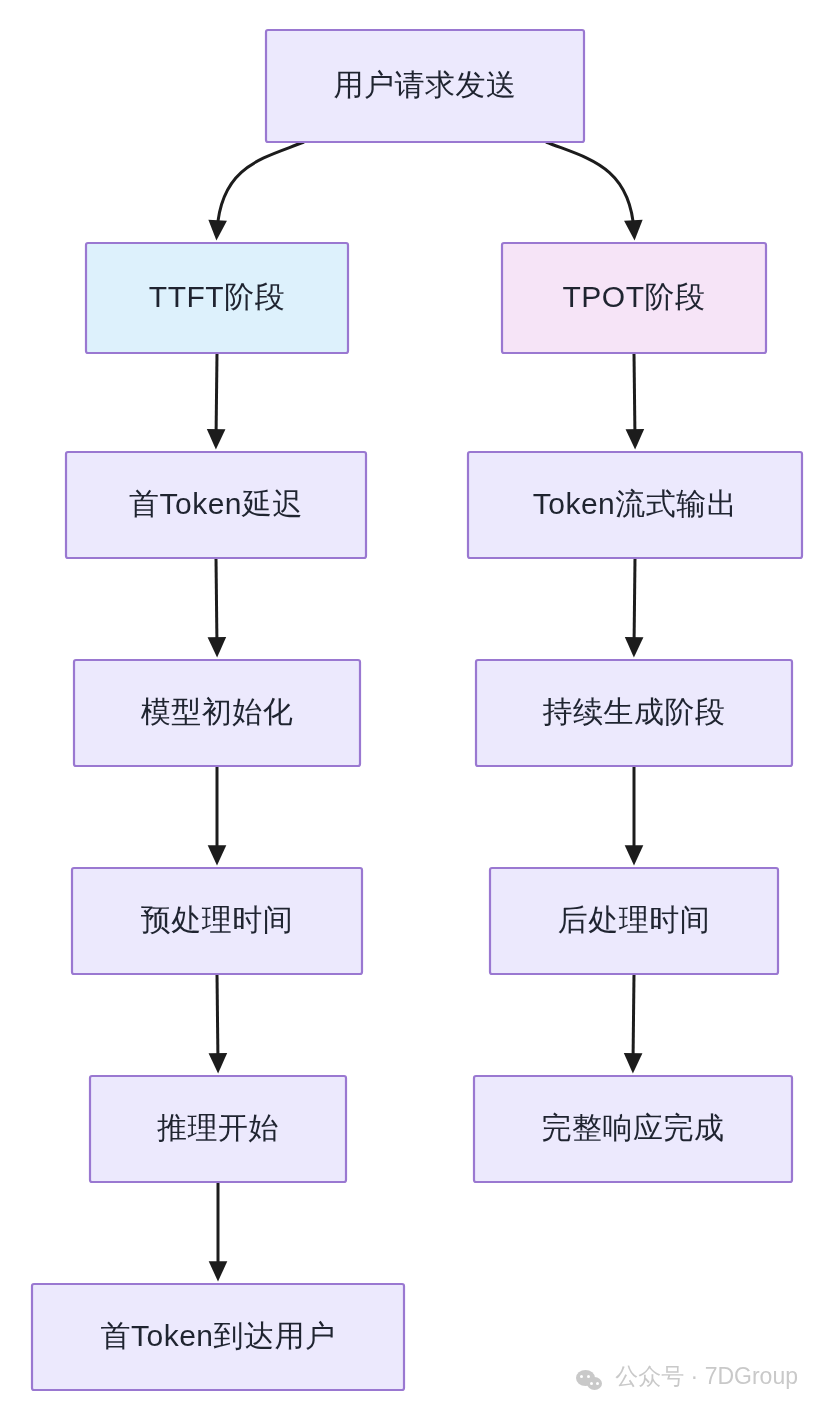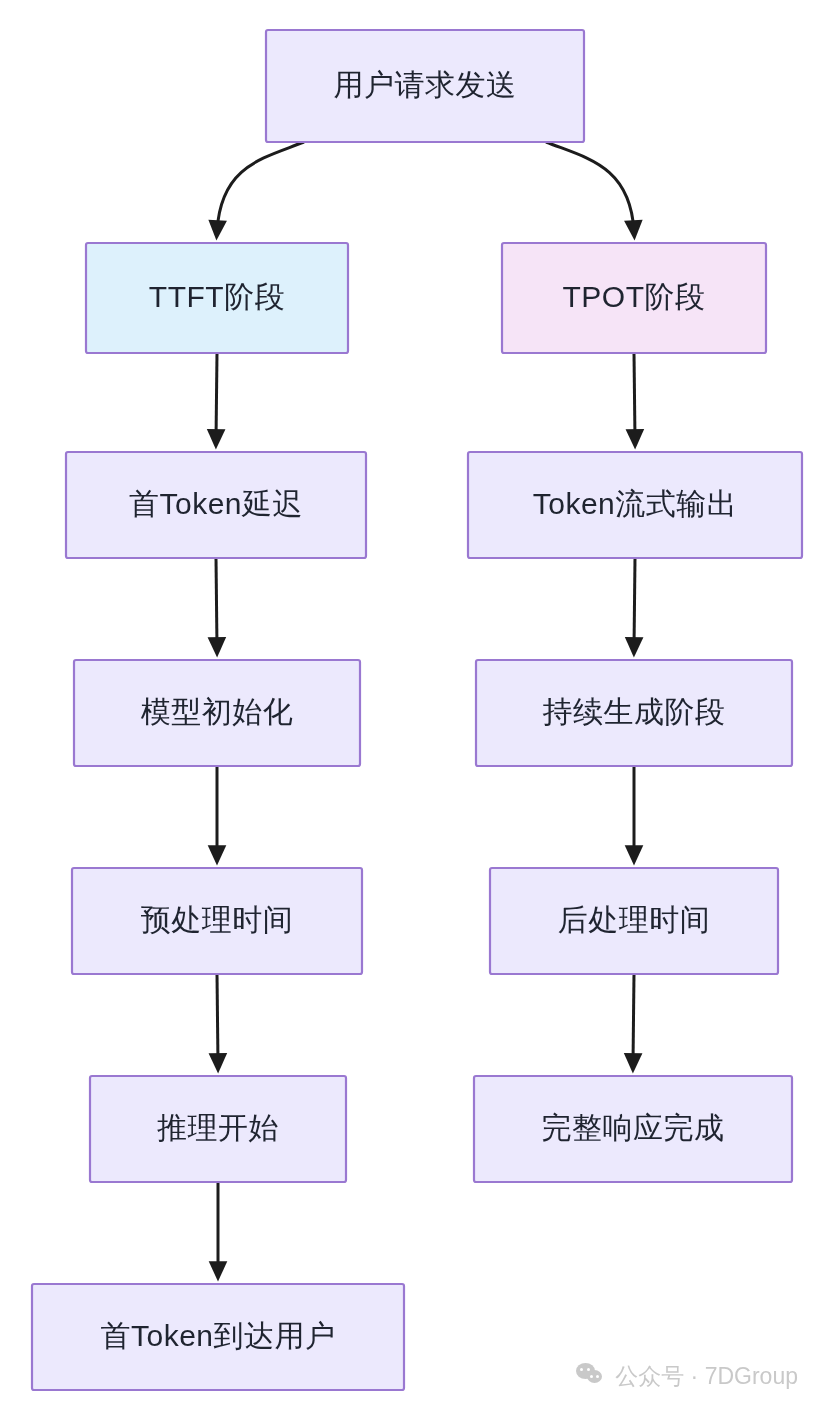--- a/index.html
+++ b/index.html
@@ -35,21 +35,21 @@
   .edge-line {
     fill: none;
     stroke: #1c1c1c;
     stroke-width: 3;
   }
   .watermark {
     position: absolute;
     right: 30px;
     bottom: 22px;
     display: flex;
-    align-items: flex-start;
+    align-items: flex-end;
     gap: 9px;
     color: #c9c9c9;
     font-size: 23px;
     font-family: "Liberation Sans", "DejaVu Sans", sans-serif;
     user-select: none;
   }
   .watermark-icon {
     display: inline-block;
     width: 30px;
     height: 24px;

